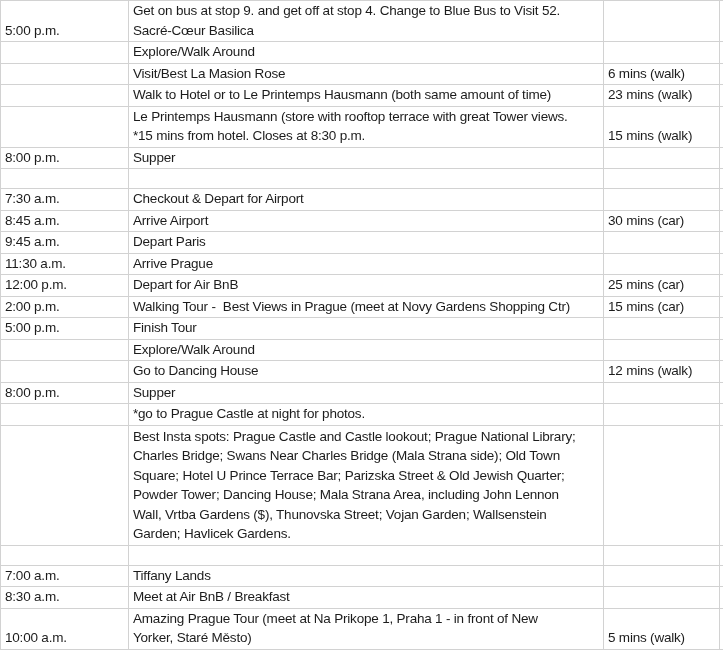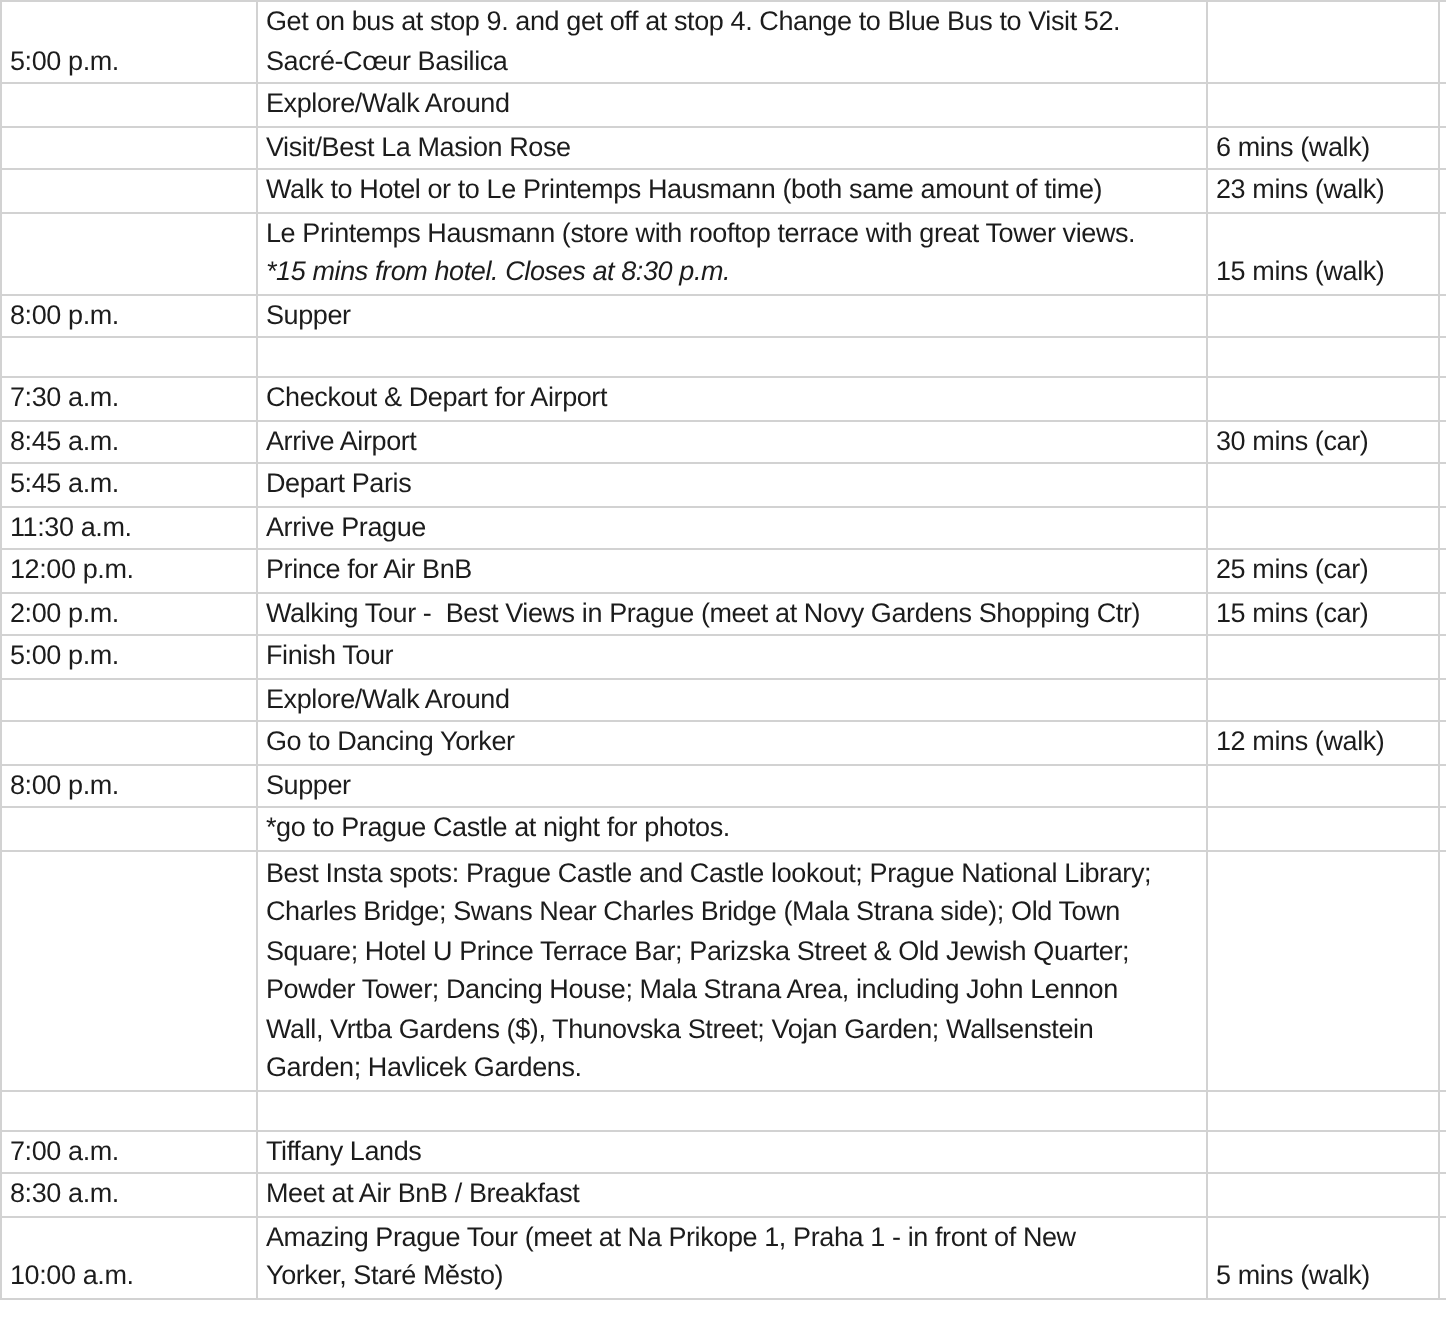--- a/index.html
+++ b/index.html
@@ -28,21 +28,21 @@
     border-right: 1px solid #d2d2d2;
     border-bottom: 1px solid #d2d2d2;
     vertical-align: bottom;
     padding: 0 3px 1px 4px;
     overflow: hidden;
     white-space: pre;
     line-height: 19.5px;
   }
   td.col-ov { padding: 0; }
   .line { line-height: 19.5px; white-space: pre; }
-  .line.italic { font-style: italic; }
+  .line.italic { }
 </style>
 </head>
 <body>
 
 <div class="sheet">
   <table class="grid">
     <colgroup>
       <col style="width:128px">
       <col style="width:475px">
       <col style="width:116px">
@@ -97,34 +97,34 @@
           <td class="col-dur"></td>
           <td class="col-ov"></td>
         </tr>
         <tr style="height: 20px;">
           <td class="col-time">8:45 a.m.</td>
           <td class="col-desc"><div class="line">Arrive Airport</div></td>
           <td class="col-dur">30 mins (car)</td>
           <td class="col-ov"></td>
         </tr>
         <tr style="height: 20px;">
-          <td class="col-time">5:45 a.m.</td>
+          <td class="col-time">9:45 a.m.</td>
           <td class="col-desc"><div class="line">Depart Paris</div></td>
           <td class="col-dur"></td>
           <td class="col-ov"></td>
         </tr>
         <tr style="height: 20px;">
           <td class="col-time">11:30 a.m.</td>
           <td class="col-desc"><div class="line">Arrive Prague</div></td>
           <td class="col-dur"></td>
           <td class="col-ov"></td>
         </tr>
         <tr style="height: 20px;">
           <td class="col-time">12:00 p.m.</td>
-          <td class="col-desc"><div class="line">Prince for Air BnB</div></td>
+          <td class="col-desc"><div class="line">Depart for Air BnB</div></td>
           <td class="col-dur">25 mins (car)</td>
           <td class="col-ov"></td>
         </tr>
         <tr style="height: 20px;">
           <td class="col-time">2:00 p.m.</td>
           <td class="col-desc"><div class="line">Walking Tour -  Best Views in Prague (meet at Novy Gardens Shopping Ctr)</div></td>
           <td class="col-dur">15 mins (car)</td>
           <td class="col-ov"></td>
         </tr>
         <tr style="height: 20px;">
@@ -134,21 +134,21 @@
           <td class="col-ov"></td>
         </tr>
         <tr style="height: 20px;">
           <td class="col-time"></td>
           <td class="col-desc"><div class="line">Explore/Walk Around</div></td>
           <td class="col-dur"></td>
           <td class="col-ov"></td>
         </tr>
         <tr style="height: 20px;">
           <td class="col-time"></td>
-          <td class="col-desc"><div class="line">Go to Dancing Yorker</div></td>
+          <td class="col-desc"><div class="line">Go to Dancing House</div></td>
           <td class="col-dur">12 mins (walk)</td>
           <td class="col-ov"></td>
         </tr>
         <tr style="height: 20px;">
           <td class="col-time">8:00 p.m.</td>
           <td class="col-desc"><div class="line">Supper</div></td>
           <td class="col-dur"></td>
           <td class="col-ov"></td>
         </tr>
         <tr style="height: 20px;">

